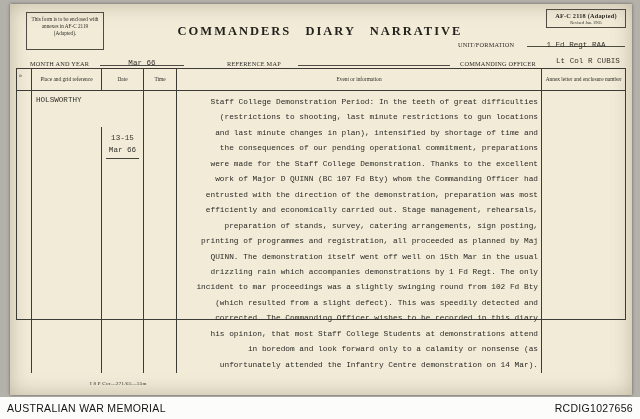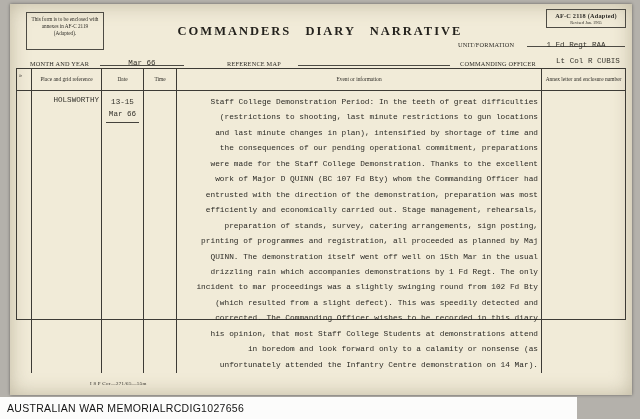--- a/index.html
+++ b/index.html
@@ -30,21 +30,21 @@
     position:absolute; left:536px; top:5px; width:80px;
     border:1px solid #4d4b44; padding:2px; text-align:center;
   }
   .form-box .num { font-size:6.3px; font-weight:bold; letter-spacing:.2px; }
   .form-box .rev { font-size:4.3px; margin-top:1px; }
 
   .lbl { position:absolute; font-size:6.3px; letter-spacing:.2px; white-space:nowrap; color:#2e2c27; }
   .fill { position:absolute; border-bottom:1px solid #4d4b44; text-align:center; }
   .typed {
     font-family:"Liberation Mono","DejaVu Sans Mono", monospace;
-    font-size:7.6px; color:#35332c; white-space:nowrap;text-align:right;
+    font-size:7.6px; color:#35332c; white-space:nowrap;
   }
 
   .lbl-unit   { left:448px; top:37px; }
   .fill-unit  { left:517px; top:29px; width:98px;  height:14px; }
   .lbl-month  { left:20px;  top:56px; }
   .fill-month { left:90px;  top:47px; width:84px;  height:15px; }
   .lbl-refmap { left:217px; top:56px; }
   .fill-refmap{ left:288px; top:47px; width:152px; height:15px; }
   .lbl-co     { left:450px; top:56px; }
   .val-co     { position:absolute; left:546px; top:53px; }
@@ -57,35 +57,35 @@
   .thead { border-bottom:1px solid #3d3b35; }
   .cell { border-left:1px solid #3d3b35; overflow:hidden; }
   .cell:first-child { border-left:none; }
   .th {
     display:flex; align-items:center; justify-content:center;
     text-align:center; font-size:5.4px; line-height:1.3; padding:1px 2px;
   }
   .margin-mark { font-size:6px; padding:3px 1px 0 2px; display:block; }
 
   .cell-place { padding:5px 2px 0 4px; }
-  .cell-date  { text-align:center; padding-top:5px; line-height:12px; }
+  .cell-date  { text-align:center; padding-top:5px; line-height:12px;margin-top:36px; }
   .date-underline { display:inline-block; border-bottom:1px solid #44423c; padding:0 3px 2px; }
   .cell-event {
     padding:4px 3px 0 5px;
     font-family:"Liberation Mono","DejaVu Sans Mono", monospace;
     font-size:7.8px; line-height:15.45px; color:#2b2a25;
     white-space:pre-wrap;
     text-align:right;
   }
 
   .print-code { position:absolute; left:80px; top:377px; font-size:5px; letter-spacing:.3px; }
 
   .footer-bar {
-    position:absolute; left:0; top:397px; width:577px; height:22px;
-    background:#fcfcfb; display:flex; align-items:center; justify-content:flex-start;
+    position:absolute; left:0; top:397px; width:640px; height:22px;
+    background:#fcfcfb; display:flex; align-items:center; justify-content:space-between;
     padding:0 7px; font-family:"Liberation Sans", sans-serif;
     font-size:10.5px; color:#141414; letter-spacing:.3px;
   }
 </style>
 </head>
 <body>
 
 <div class="screen">
 
   <div class="paper">

